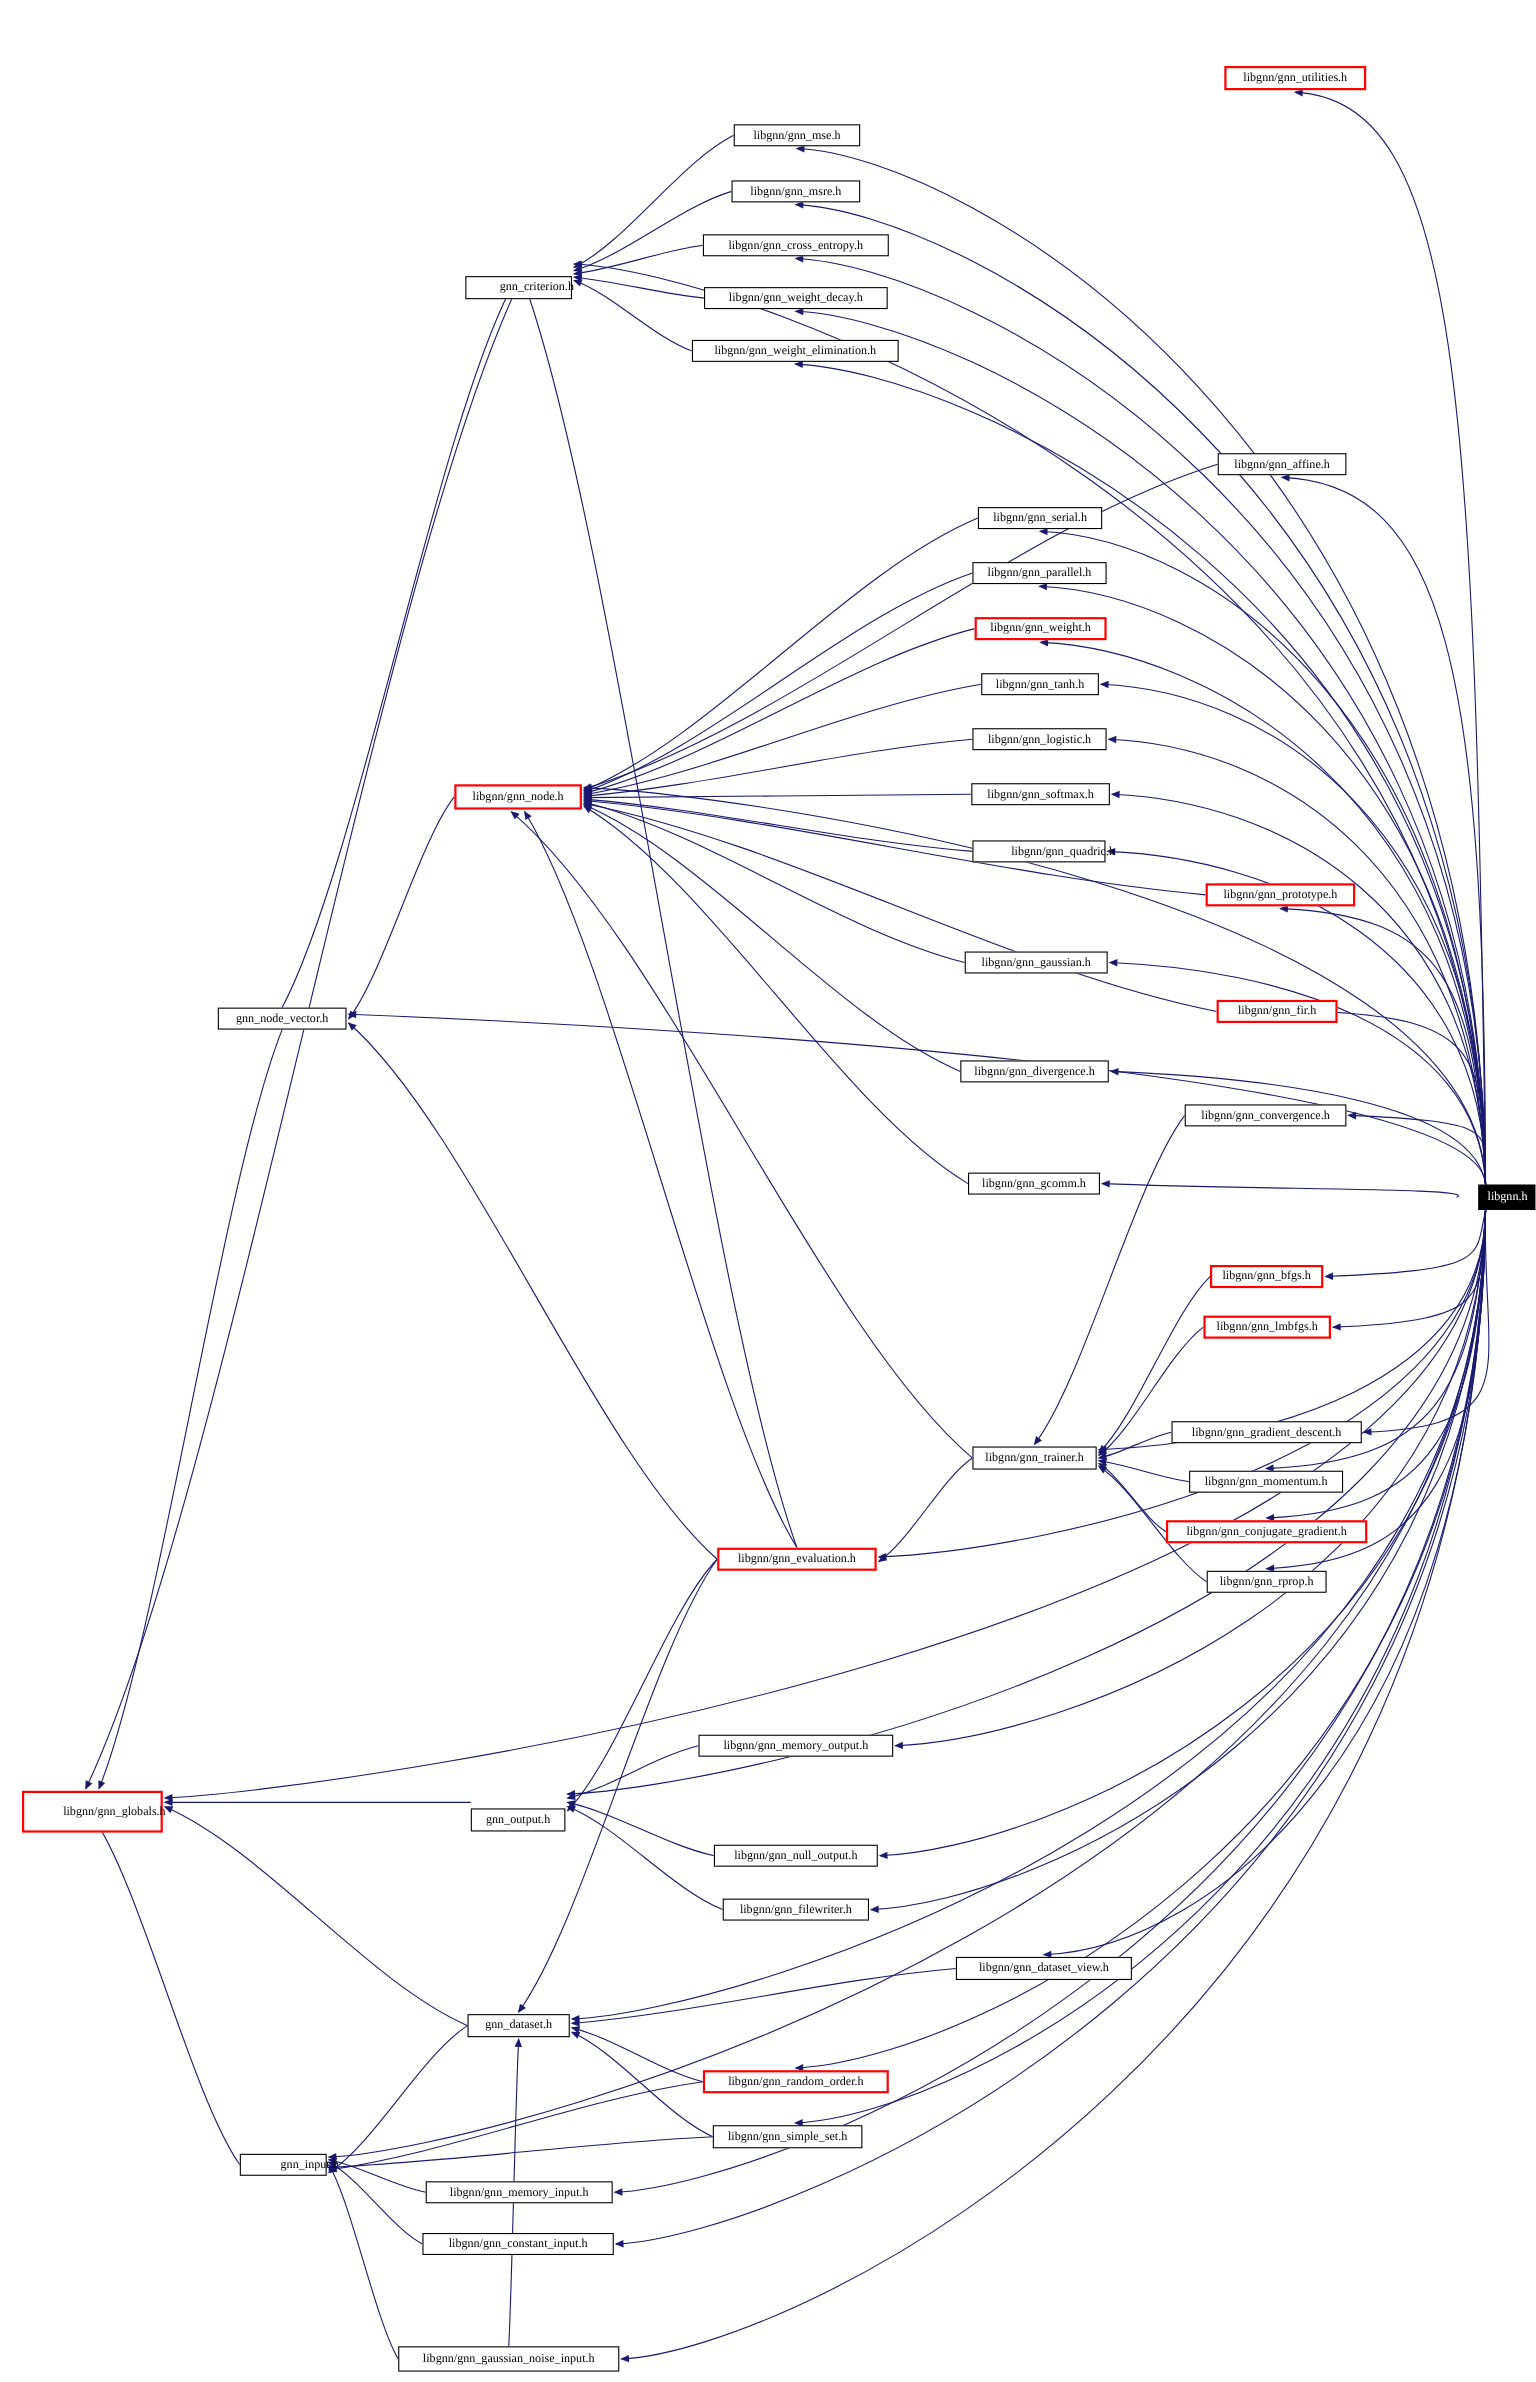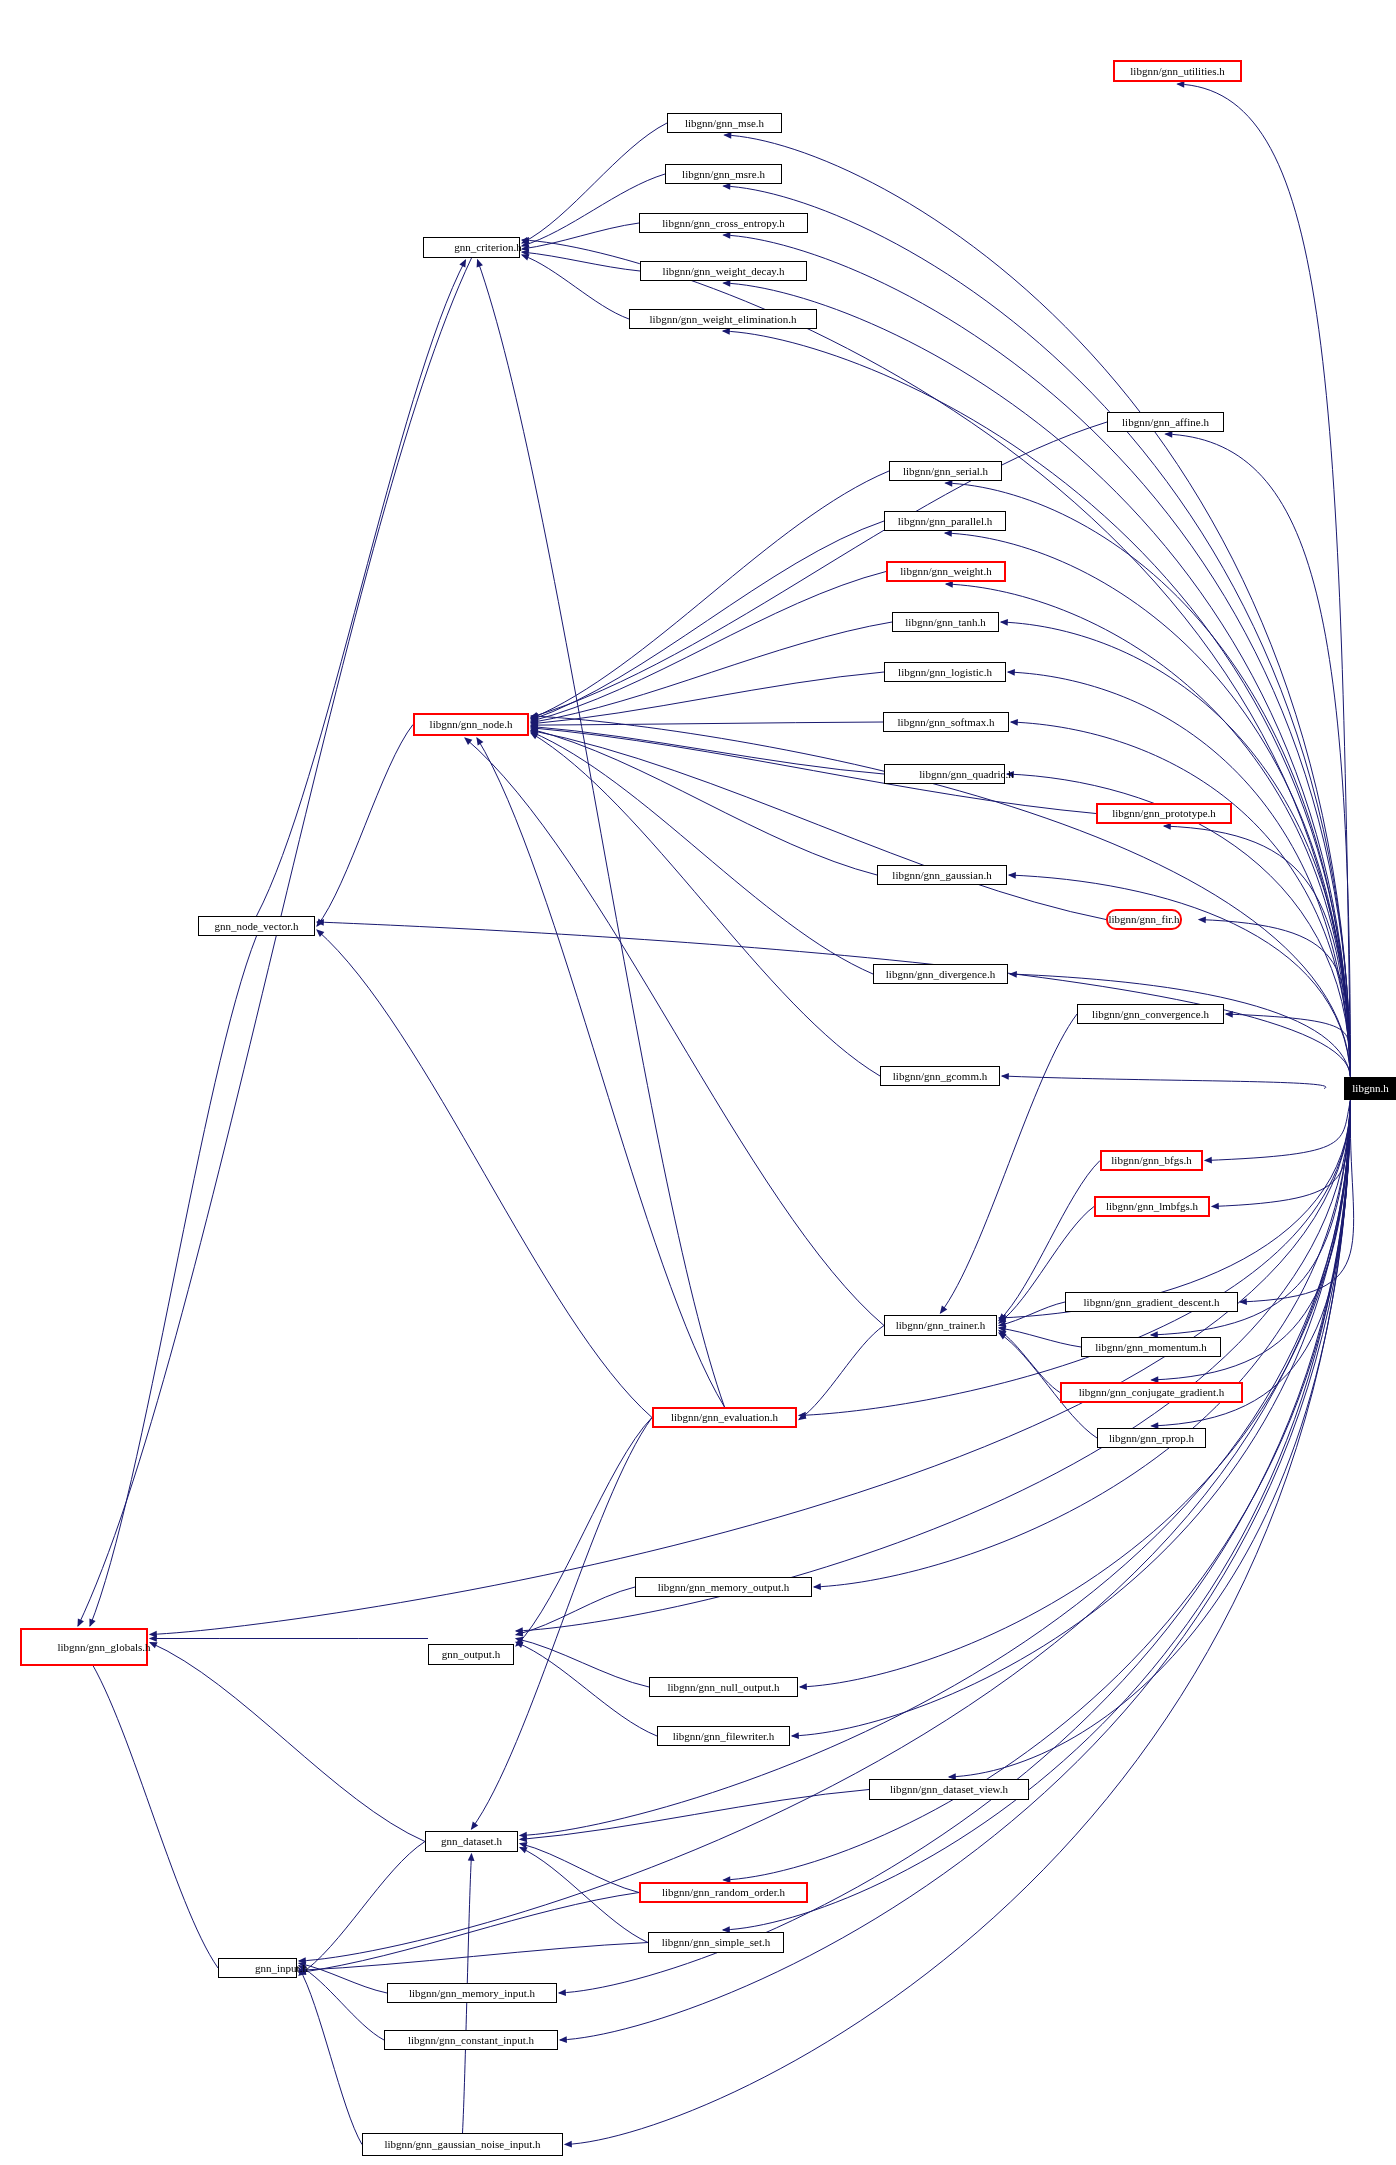--- a/index.html
+++ b/index.html
@@ -135,35 +135,35 @@
         <path d="M 648 1942.5 C 532.83 1948.0666666666666, 414.16999999999996 1964.7666666666667, 299 1970.3333333333333" class="edge" marker-end="url(#arrow)"></path>
         <path d="M 639 1892.5 C 526.8 1908.5333333333333, 411.2 1956.6333333333334, 299 1972.6666666666667" class="edge" marker-end="url(#arrow)"></path>
         <path d="M 425 1841.5 C 383.42 1868.2, 340.58 1948.3, 299 1975" class="edge" marker-end="url(#arrow)"></path>
       </g>
   </svg>
   <div class="nodes-layer" id="nodes-layer">
       <div class="node highlight" style="left: 1113px; top: 60px; width: 129px; height: 22px;">libgnn/gnn_utilities.h</div>
       <div class="node" style="left: 667px; top: 113px; width: 115px; height: 20px;">libgnn/gnn_mse.h</div>
       <div class="node" style="left: 665px; top: 164px; width: 117px; height: 20px;">libgnn/gnn_msre.h</div>
       <div class="node" style="left: 639px; top: 213px; width: 169px; height: 20px;">libgnn/gnn_cross_entropy.h</div>
-      <div class="node" style="left: 423px; top: 237px; width: 97px; height: 21px; padding-left: 33px;">gnn_criterion.h</div>
+      <div class="node" style="left: 423px; top: 251px; width: 97px; height: 21px; padding-left: 33px;">gnn_criterion.h</div>
       <div class="node" style="left: 640px; top: 261px; width: 167px; height: 20px;">libgnn/gnn_weight_decay.h</div>
       <div class="node" style="left: 629px; top: 309px; width: 188px; height: 20px;">libgnn/gnn_weight_elimination.h</div>
       <div class="node" style="left: 1107px; top: 412px; width: 117px; height: 20px;">libgnn/gnn_affine.h</div>
       <div class="node" style="left: 889px; top: 461px; width: 113px; height: 20px;">libgnn/gnn_serial.h</div>
       <div class="node" style="left: 884px; top: 511px; width: 122px; height: 20px;">libgnn/gnn_parallel.h</div>
       <div class="node highlight" style="left: 886px; top: 561px; width: 120px; height: 21px;">libgnn/gnn_weight.h</div>
       <div class="node" style="left: 892px; top: 612px; width: 107px; height: 20px;">libgnn/gnn_tanh.h</div>
       <div class="node" style="left: 884px; top: 662px; width: 122px; height: 20px;">libgnn/gnn_logistic.h</div>
       <div class="node highlight" style="left: 413px; top: 713px; width: 116px; height: 23px;">libgnn/gnn_node.h</div>
       <div class="node" style="left: 883px; top: 712px; width: 126px; height: 20px;">libgnn/gnn_softmax.h</div>
       <div class="node" style="left: 884px; top: 764px; width: 121px; height: 20px; padding-left: 44px;">libgnn/gnn_quadric.h</div>
       <div class="node highlight" style="left: 1096px; top: 803px; width: 136px; height: 21px;">libgnn/gnn_prototype.h</div>
       <div class="node" style="left: 877px; top: 865px; width: 130px; height: 20px;">libgnn/gnn_gaussian.h</div>
-      <div class="node highlight" style="left: 1106px; top: 909px; width: 76px; height: 21px; border-radius: 10px;">libgnn/gnn_fir.h</div>
+      <div class="node highlight" style="left: 1106px; top: 909px; width: 110px; height: 21px;">libgnn/gnn_fir.h</div>
       <div class="node" style="left: 198px; top: 916px; width: 117px; height: 20px;">gnn_node_vector.h</div>
       <div class="node" style="left: 873px; top: 964px; width: 135px; height: 20px;">libgnn/gnn_divergence.h</div>
       <div class="node" style="left: 1077px; top: 1004px; width: 147px; height: 20px;">libgnn/gnn_convergence.h</div>
       <div class="node" style="left: 880px; top: 1066px; width: 120px; height: 20px;">libgnn/gnn_gcomm.h</div>
       <div class="node root" style="left: 1344px; top: 1077px; width: 53px; height: 23px;">libgnn.h</div>
       <div class="node highlight" style="left: 1100px; top: 1150px; width: 103px; height: 21px;">libgnn/gnn_bfgs.h</div>
       <div class="node highlight" style="left: 1094px; top: 1196px; width: 116px; height: 21px;">libgnn/gnn_lmbfgs.h</div>
       <div class="node" style="left: 1065px; top: 1292px; width: 173px; height: 20px;">libgnn/gnn_gradient_descent.h</div>
       <div class="node" style="left: 884px; top: 1315px; width: 113px; height: 21px;">libgnn/gnn_trainer.h</div>
       <div class="node" style="left: 1081px; top: 1337px; width: 140px; height: 20px;">libgnn/gnn_momentum.h</div>

